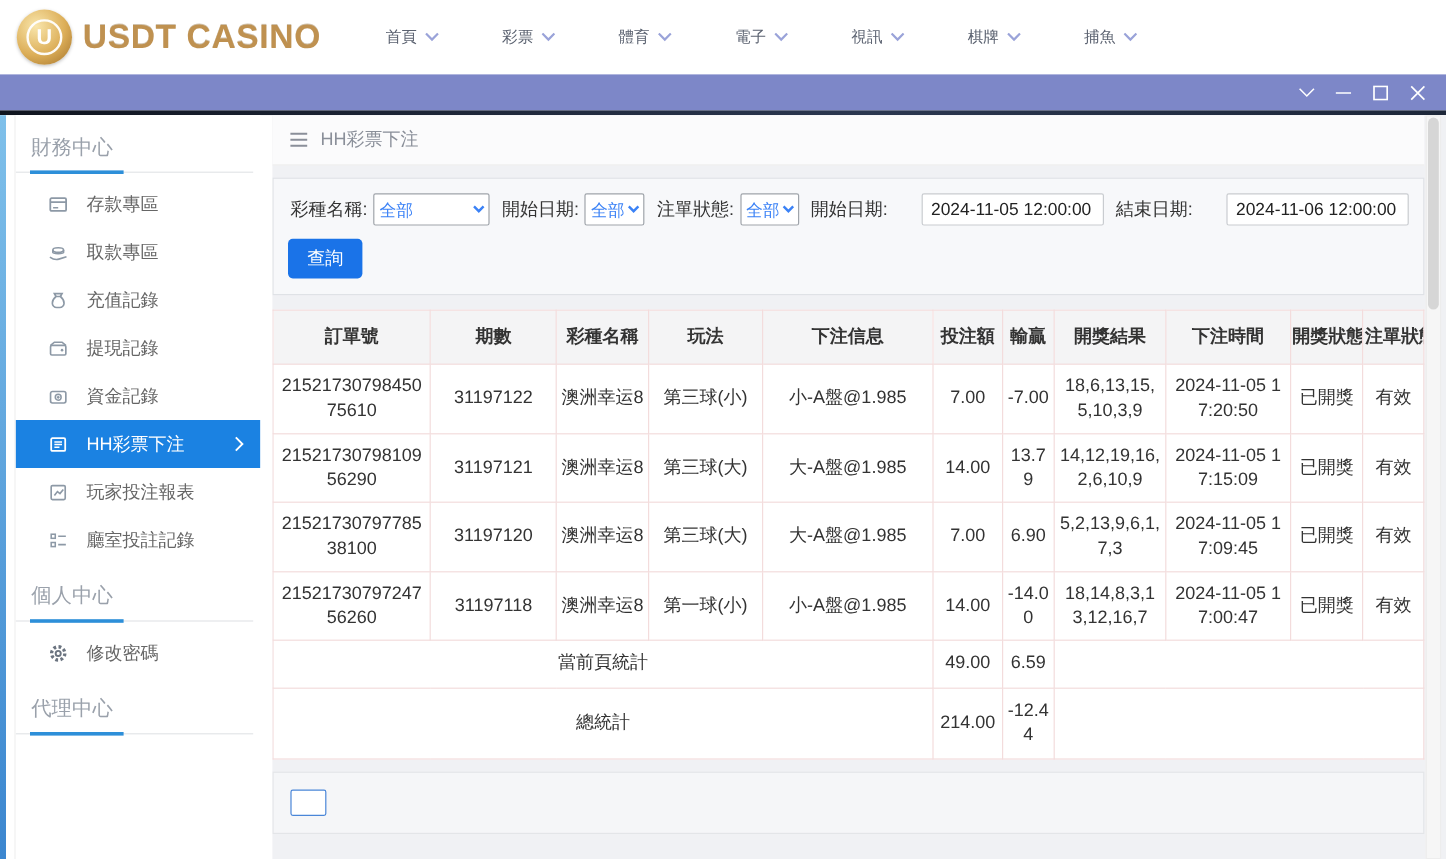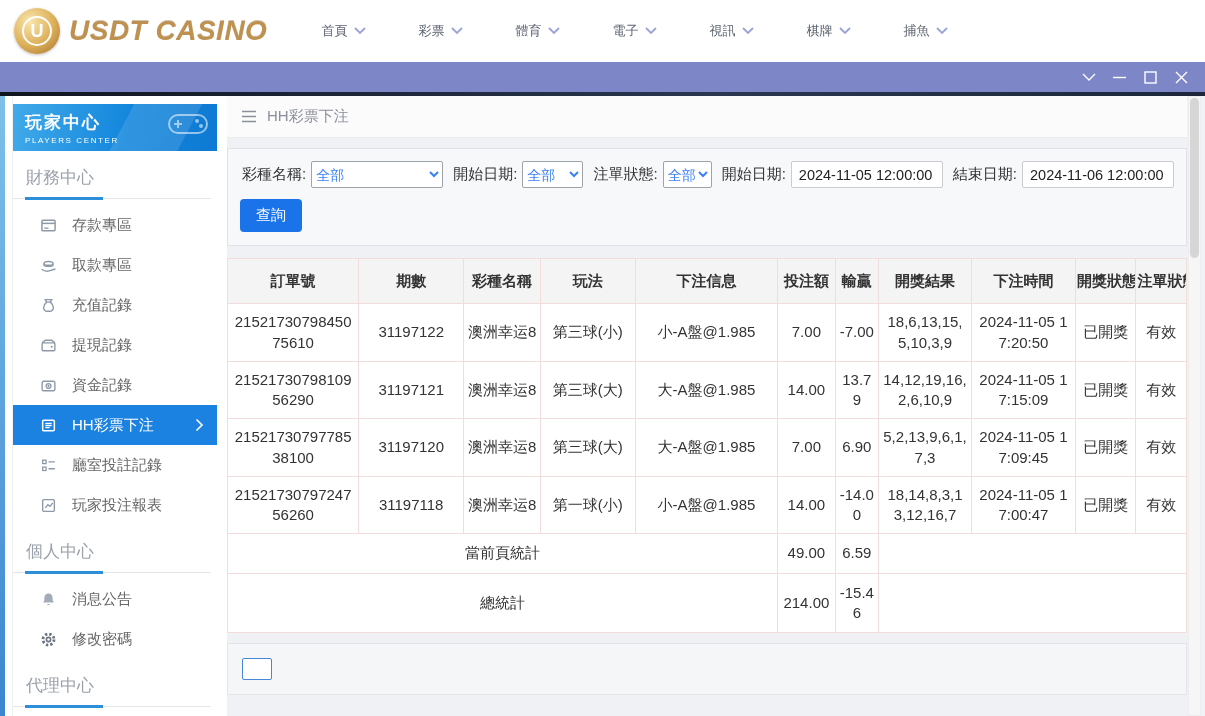--- a/index.html
+++ b/index.html
@@ -10,21 +10,21 @@
   .topbar { height:62px; background:#fff; display:flex; align-items:center; }
   .logo-wrap { display:flex; align-items:center; gap:9px; padding-left:14px; min-width:238px; }
   .coin { width:46px; height:46px; border-radius:50%; flex:none;
           background:radial-gradient(circle at 35% 30%, #f9e6ac, #dcae58 55%, #a8772f 95%);
           display:flex; align-items:center; justify-content:center;
           box-shadow:0 1px 3px rgba(0,0,0,.25); }
   .coin-inner { width:30px; height:30px; border:2px solid rgba(255,255,255,.95); border-radius:50%;
                 display:flex; align-items:center; justify-content:center;
                 color:#fff; font-weight:bold; font-size:18px; }
   .logo-text { font-size:28px; font-weight:bold; letter-spacing:.5px; color:#bf9150;
-               text-shadow:0 1px 0 rgba(255,255,255,.6), 0 -1px 0 rgba(120,80,20,.35);font-style:italic; }
+               text-shadow:0 1px 0 rgba(255,255,255,.6), 0 -1px 0 rgba(120,80,20,.35); }
   .mainnav { display:flex; margin-left:28px; }
   .nav-item { display:flex; align-items:center; gap:7px; padding:0 26px; height:40px;
               font-size:13px; color:#5b6270; cursor:pointer; white-space:nowrap; }
 
   
   .titlebar { height:30px; background:#7d87c8; display:flex; align-items:center;
               justify-content:flex-end; padding-right:8px; }
   .tb-btn { width:31px; height:30px; display:flex; align-items:center; justify-content:center; cursor:pointer; }
   .frame-strip { height:4px; background:linear-gradient(90deg,#10151f,#2b3750 60%,#1d2739); }
 
@@ -61,21 +61,21 @@
               display:flex; align-items:center; gap:10px; padding-left:14px;
               color:#8a8f99; font-size:15px; }
   .filterbox { margin-top:10px; background:#f7f8fa; border:1px solid #dfe2e6; padding:12px 12px 13px; }
   .f-row { display:flex; align-items:center; font-size:15px; color:#333; white-space:nowrap; }
   .f-label { margin:0 5px 0 10px; }
   .f-label:first-child { margin-left:2px; }
   select { height:27px; font-size:14px; color:#3b82f6; border:1px solid #9fa4aa; background:#fff;
            border-radius:2px; font-family:"Liberation Sans",sans-serif; }
   .sel-lottery { width:136px; } .sel-draw { width:63px; } .sel-order { width:49px; }
   .dateinput { width:152px; height:27px; border:1px solid #c9ccd0; border-radius:2px;
-               font-size:14.5px; color:#222; padding:0 7px; font-family:"Liberation Sans",sans-serif; }
+               font-size:14.5px; color:#222; padding:0 7px; font-family:"Liberation Sans",sans-serif;margin-left:23px; }
   .searchbtn { margin-top:11px; background:#1a73e8; color:#fff; border:none; border-radius:4px;
                font-size:15px; padding:7px 16px; cursor:pointer; font-family:"Liberation Sans",sans-serif; }
 
   
   .tablewrap { margin-top:12px; }
   table.data { width:100%; border-collapse:collapse; table-layout:fixed; background:#fff;
                font-size:15px; color:#333; border:1px solid #e9e9e9; }
   table.data th, table.data td { border:1px solid #f3dcdc; text-align:center;
                padding:8px 3px; word-break:break-all; line-height:1.35; }
   table.data thead th { background:#f4f4f5; font-weight:bold; white-space:nowrap;
@@ -172,31 +172,20 @@
         <path d="M1 1l11 11M12 1L1 12" stroke="#fff" stroke-width="1.4"></path>
       </svg>
   </div>
 </div>
 <div class="frame-strip"></div>
 
 <div class="app">
   <div class="frame-left"></div>
 
   <aside class="sidebar">
-    <div class="side-header">
-      <div class="t1">玩家中心</div>
-      <div class="t2">PLAYERS CENTER</div>
-      <div class="shine"></div>
-      <svg class="pad-deco" width="42" height="26" viewBox="0 0 42 26">
-        <rect x="2" y="4" width="38" height="18" rx="9" fill="none" stroke="#fff" stroke-width="2"></rect>
-        <circle cx="30" cy="10" r="2" fill="#fff"></circle>
-          <circle cx="34" cy="15" r="2" fill="#fff"></circle>
-        <path d="M11 9v8M7 13h8" stroke="#fff" stroke-width="2"></path>
-      </svg>
-    </div>
 
     <div class="side-sec">財務中心</div>
     <div class="side-items">
       <div class="side-item">
         <span class="sicon">
             <svg width="17" height="17" viewBox="0 0 16 16">
               <rect x="1.8" y="3" width="12.4" height="10" rx="1" fill="none" stroke="#8d99a6" stroke-width="1.4"></rect>
               <path d="M1.8 6h12.4" stroke="#8d99a6" stroke-width="1.4"></path>
               <path d="M4 10.5h4" stroke="#8d99a6" stroke-width="1.2"></path>
             </svg>
@@ -250,49 +239,40 @@
             </svg>
           </span>
         <span>HH彩票下注</span>
         <span class="chev"><svg width="9" height="14" viewBox="0 0 9 14">
               <path d="M1.5 1.5 7 7l-5.5 5.5" stroke="#fff" stroke-width="1.6" fill="none"></path>
             </svg></span>
       </div>
       <div class="side-item">
         <span class="sicon">
             <svg width="17" height="17" viewBox="0 0 16 16">
+              <rect x="2.5" y="2.5" width="11" height="11" rx="1" fill="none" stroke="#8d99a6" stroke-width="1.3"></rect>
+              <path d="M5 10.2 7.4 7.2l2 1.6 2.6-3.3" fill="none" stroke="#8d99a6" stroke-width="1.3"></path>
+            </svg>
+          </span>
+        <span>玩家投注報表</span>
+      </div>
+      <div class="side-item">
+        <span class="sicon">
+            <svg width="17" height="17" viewBox="0 0 16 16">
               <rect x="2.5" y="3" width="3.2" height="3.2" fill="none" stroke="#8d99a6" stroke-width="1.2"></rect>
               <rect x="2.5" y="9.5" width="3.2" height="3.2" fill="none" stroke="#8d99a6" stroke-width="1.2"></rect>
               <path d="M8 4.6h6M8 11.1h6" stroke="#8d99a6" stroke-width="1.3"></path>
             </svg>
           </span>
         <span>廳室投註記錄</span>
       </div>
-      <div class="side-item">
-        <span class="sicon">
-            <svg width="17" height="17" viewBox="0 0 16 16">
-              <rect x="2.5" y="2.5" width="11" height="11" rx="1" fill="none" stroke="#8d99a6" stroke-width="1.3"></rect>
-              <path d="M5 10.2 7.4 7.2l2 1.6 2.6-3.3" fill="none" stroke="#8d99a6" stroke-width="1.3"></path>
-            </svg>
-          </span>
-        <span>玩家投注報表</span>
-      </div>
     </div>
 
     <div class="side-sec">個人中心</div>
     <div class="side-items">
-      <div class="side-item">
-        <span class="sicon">
-            <svg width="17" height="17" viewBox="0 0 16 16">
-              <path d="M8 2.3c-2.4 0-3.9 1.9-3.9 4.3v2.2L3 10.8h10l-1.1-2V6.6c0-2.4-1.5-4.3-3.9-4.3z" fill="#a2abb6"></path>
-              <path d="M6.6 12.3a1.5 1.5 0 0 0 2.8 0z" fill="#a2abb6"></path>
-            </svg>
-          </span>
-        <span>消息公告</span>
-      </div>
       <div class="side-item">
         <span class="sicon">
             <svg width="17" height="17" viewBox="0 0 16 16">
               <circle cx="8" cy="8" r="5.2" fill="none" stroke="#6b7480" stroke-width="2.6" stroke-dasharray="2.2 1.9"></circle>
               <circle cx="8" cy="8" r="2" fill="none" stroke="#6b7480" stroke-width="1.5"></circle>
             </svg>
           </span>
         <span>修改密碼</span>
       </div>
     </div>
@@ -417,21 +397,21 @@
         <tbody class="summary">
           <tr>
             <td colspan="5">當前頁統計</td>
             <td>49.00</td>
             <td>6.59</td>
             <td colspan="4"></td>
           </tr>
           <tr>
             <td colspan="5">總統計</td>
             <td>214.00</td>
-            <td>-15.46</td>
+            <td>-12.44</td>
             <td colspan="4"></td>
           </tr>
         </tbody>
       </table>
     </div>
 
     <div class="pagebar">
 
       <div class="pg-right">
 

